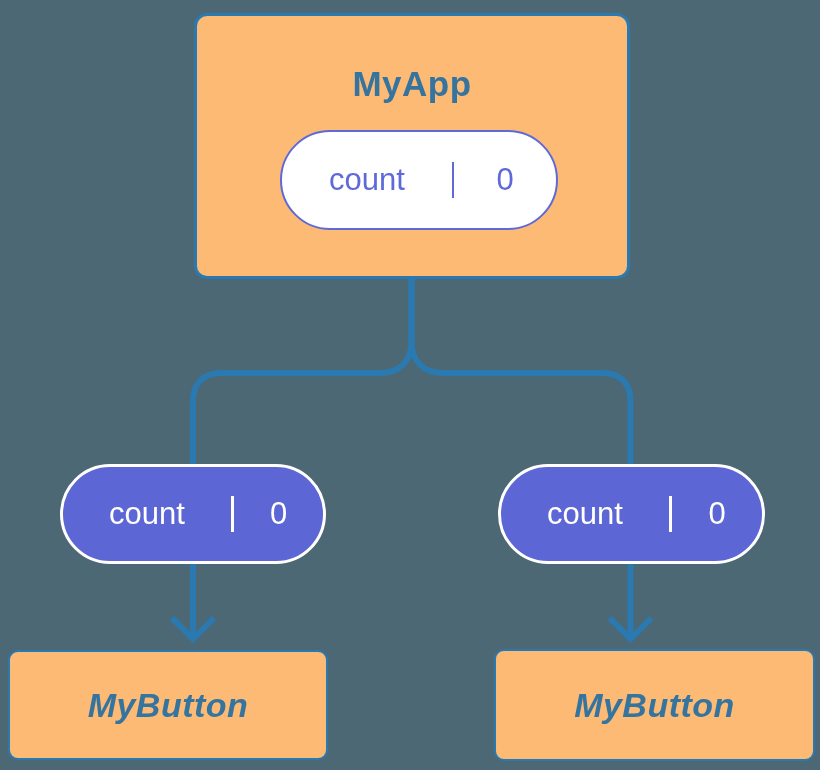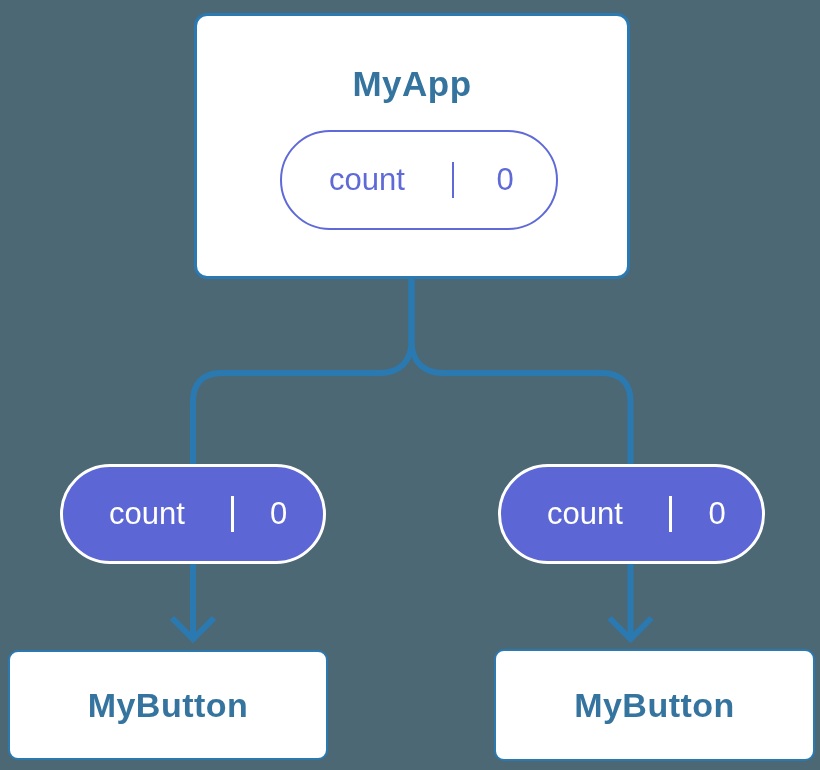--- a/index.html
+++ b/index.html
@@ -15,21 +15,21 @@
     overflow: hidden;
   }
   #connector-layer {
     position: absolute;
     left: 0; top: 0;
     width: 820px; height: 770px;
     z-index: 1;
   }
   .card {
     position: absolute;
-    background: #ffffff;
+    background: #fdba74;
     border: 3px solid #2b79b1;
     border-radius: 13px;
     box-sizing: border-box;
     z-index: 2;
   }
   #myapp-card {
     left: 194px; top: 13px;
     width: 436px; height: 266px;
   }
   .card-title {
@@ -84,20 +84,21 @@
   .pill.filled .seg-value { flex: 1; }
   #left-pill  { left: 60px;  top: 464px; width: 266px; height: 100px; }
   #right-pill { left: 498px; top: 464px; width: 267px; height: 100px; }
   
   .button-card {
     display: flex;
     align-items: center;
     justify-content: center;
     border-radius: 10px;
     border-width: 2.5px;
+    font-style: italic;
   }
   #left-button-card  { left: 8px;   top: 650px; width: 320px; height: 110px; }
   #right-button-card { left: 494px; top: 649px; width: 321px; height: 112px; }
   .button-title {
     color: #35749f;
     font-weight: 600;
     font-size: 34px;
     letter-spacing: 0.5px;
   }
 </style>

